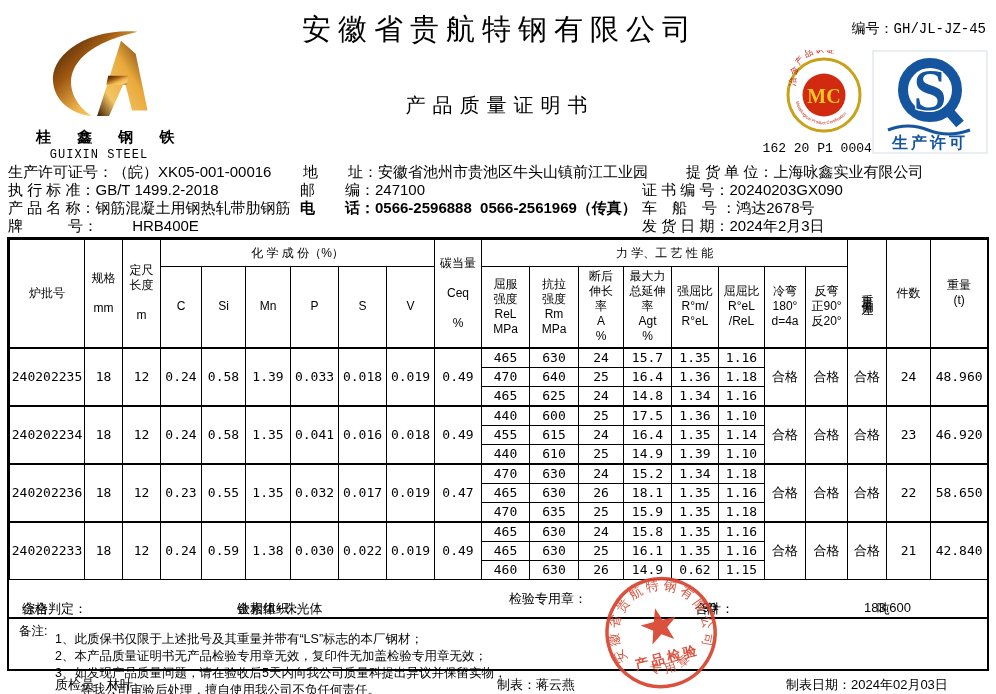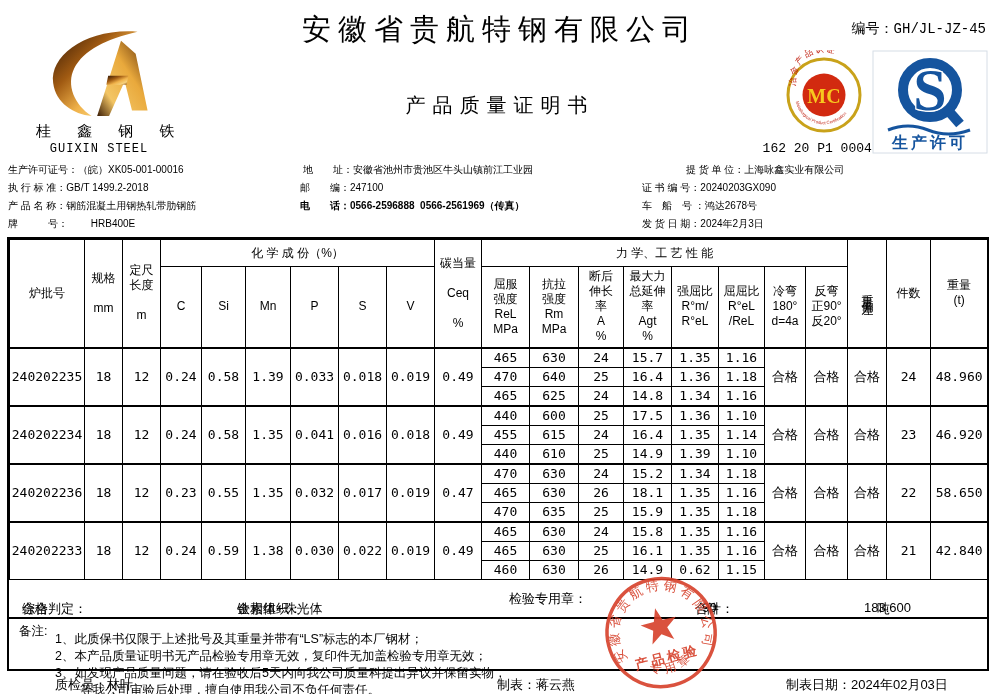--- a/index.html
+++ b/index.html
@@ -8,27 +8,27 @@
   .abs{position:absolute;}
 
   
   .company-title{left:240px;top:10px;width:520px;text-align:center;
     font-family:"Liberation Serif","DejaVu Serif",serif;font-size:29px;letter-spacing:7px;white-space:nowrap;}
   .doc-title{left:240px;top:92px;width:520px;text-align:center;
     font-family:"Liberation Serif","DejaVu Serif",serif;font-size:20px;letter-spacing:7px;}
   .serial{right:10px;top:20px;font-size:14px;white-space:nowrap;}
   .serial-val{font-family:"Liberation Mono","DejaVu Sans Mono",monospace;border-bottom:1px solid #8fa6b8;padding-bottom:19px;}
   .logo-block{left:36px;top:28px;width:126px;text-align:center;}
-  .logo-cn{font-size:15px;font-weight:normal;letter-spacing:11px;margin-top:2px;white-space:nowrap;text-align:right;}
+  .logo-cn{font-size:15px;font-weight:bold;letter-spacing:11px;margin-top:8px;white-space:nowrap;text-align:right;}
   .logo-en{font-family:"Liberation Mono","DejaVu Sans Mono",monospace;font-size:12px;letter-spacing:1px;margin-top:1px;white-space:nowrap;}
   .mc-code{left:752px;top:141px;width:146px;text-align:center;
     font-family:"Liberation Mono","DejaVu Sans Mono",monospace;font-size:13px;white-space:nowrap;}
 
   
-  .info-line{position:absolute;font-size:10px;white-space:pre;}
+  .info-line{position:absolute;font-size:15px;white-space:pre;}
   .il{white-space:pre;}
   .iv{white-space:pre;}
 
   
   .box{left:7px;top:237px;width:982px;height:434px;border:2px solid #000;box-sizing:border-box;background:#fff;}
   table.qtable{border-collapse:collapse;table-layout:fixed;width:978px;}
   .qtable th,.qtable td{border:1px solid #000;padding:0;text-align:center;vertical-align:middle;font-weight:normal;overflow:hidden;}
   .qtable thead th{font-size:12px;line-height:15px;white-space:pre-line;}
   tr.hA{height:27px;} tr.hB{height:81px;}
   .qtable thead tr.hB th{border-bottom:2px solid #000;}

